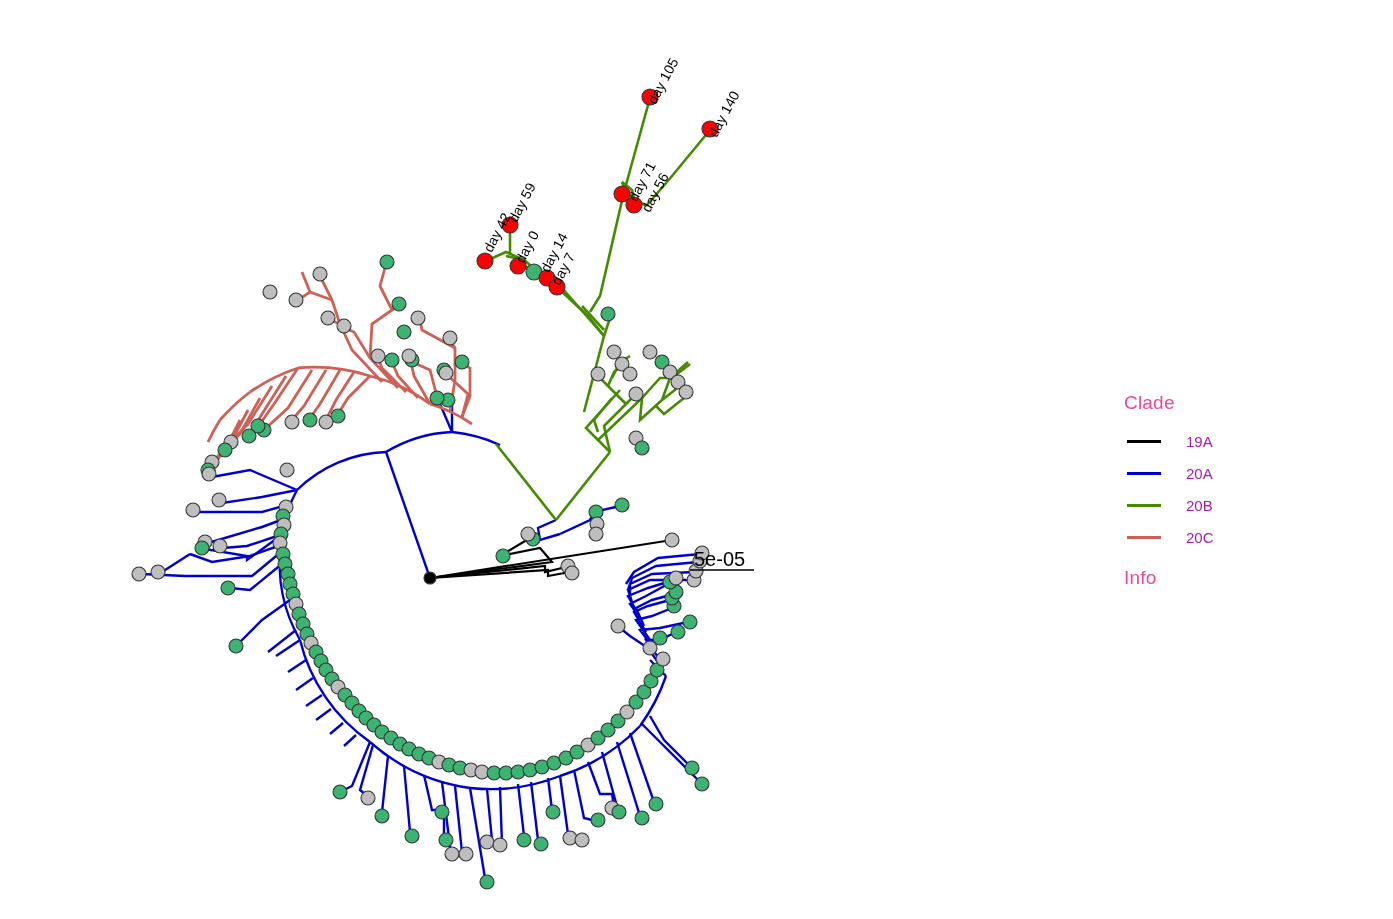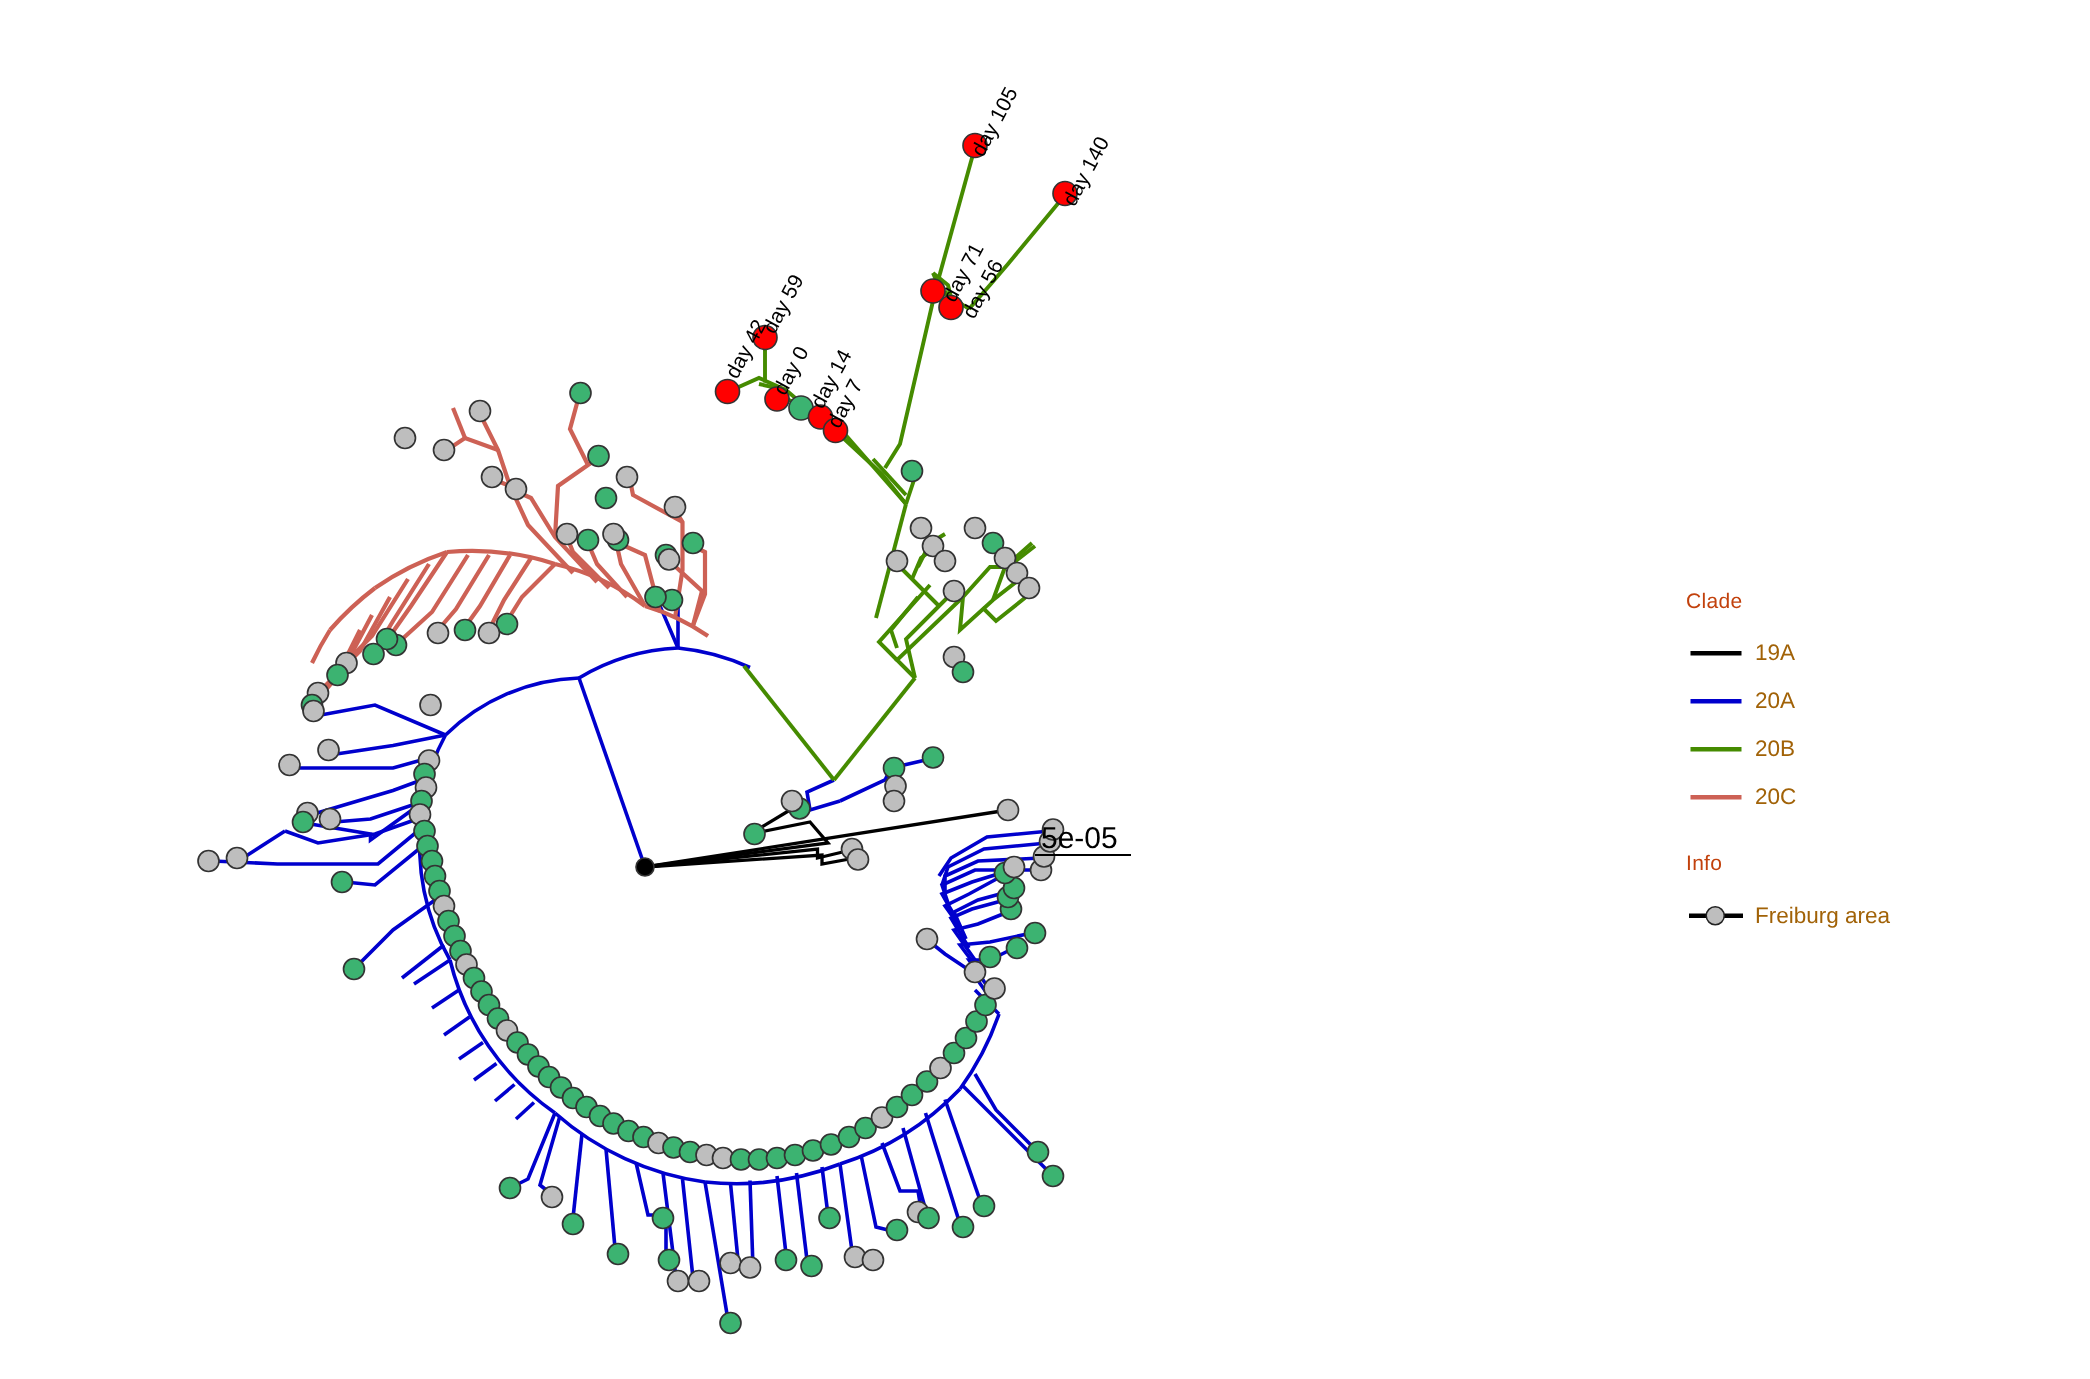--- a/index.html
+++ b/index.html
@@ -2,24 +2,24 @@
 <html><head>
 <meta charset="utf-8">
 <style>
   html,body{margin:0;padding:0;background:#ffffff;}
   body{width:1393px;height:919px;font-family:"Liberation Sans",sans-serif;overflow:hidden;}
   #root-canvas{position:relative;width:1393px;height:919px;background:#ffffff;}
   svg#tree{position:absolute;left:0;top:0;width:1393px;height:919px;}
   .legend{position:absolute;font-family:"Liberation Sans",sans-serif;}
   #legend-clade{left:1122px;top:392px;}
   #legend-info{left:1122px;top:567px;}
-  .legend-title{font-size:14px;fill:#000;color:#c2410c;margin:0 0 11px 2px;letter-spacing:.2px;}
+  .legend-title{font-size:19px;fill:#000;color:#ec4899;margin:0 0 11px 2px;letter-spacing:.2px;}
   .legend-row{display:flex;align-items:center;height:32px;}
   .legend-key{width:44px;display:flex;align-items:center;justify-content:center;}
-  .legend-label{font-size:15px;color:#a16207;margin-left:4px;white-space:nowrap;}
+  .legend-label{font-size:15px;color:#a21caf;margin-left:20px;white-space:nowrap;}
   .line-key{display:block;width:34px;height:3px;}
   .pt-key{position:relative;width:40px;height:16px;display:flex;align-items:center;}
   .pt-key .bar{position:absolute;left:2px;top:7px;width:36px;height:2.5px;background:#000;}
   .pt-key .dot{position:absolute;left:13px;top:2px;width:13px;height:13px;border-radius:50%;border:1px solid #222;box-sizing:border-box;}
   .scalebar-text{font-size:20px;}
 </style>
 </head>
 <body>
 
 <div id="root-canvas">
@@ -426,25 +426,16 @@
             <span class="line-key" style="background: rgb(205, 97, 85);"></span>
           </div>
           <div class="legend-label">20C</div>
         </div>
       </div>
   </div>
 
   <div class="legend" id="legend-info">
     <div class="legend-title">Info</div>
     <div id="info-rows">
-        <div class="legend-row">
-          <div class="legend-key">
-            <span class="pt-key">
-              <span class="bar"></span>
-              <span class="dot" style="background: rgb(190, 190, 190);"></span>
-            </span>
-          </div>
-          <div class="legend-label">Freiburg area</div>
-        </div>
       </div>
   </div>
 
 </div>
 
 </body></html>

